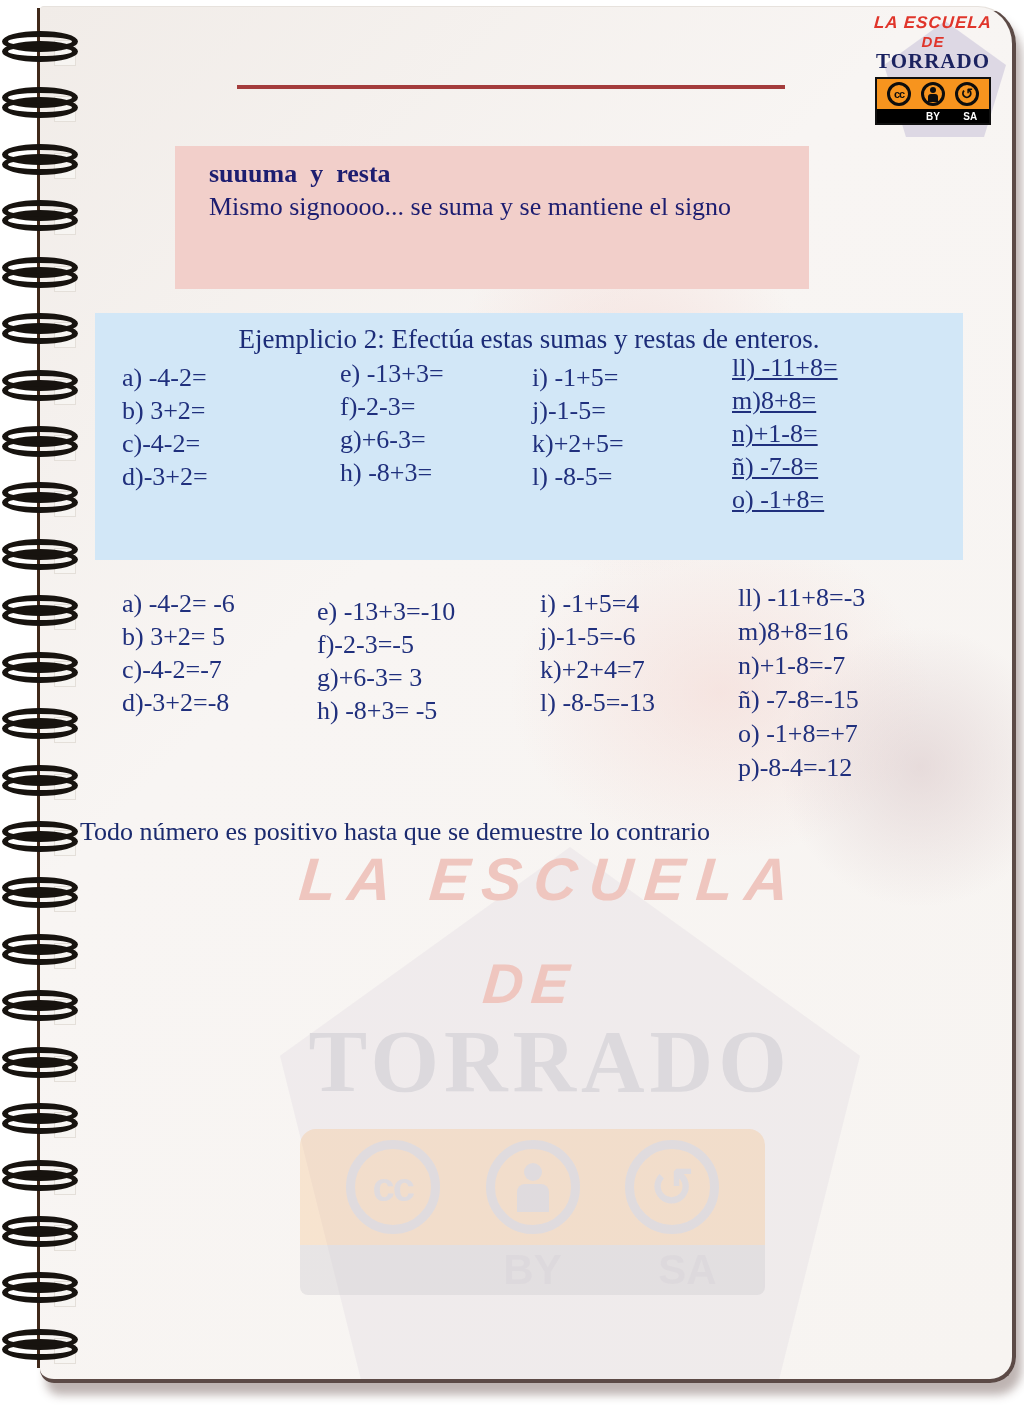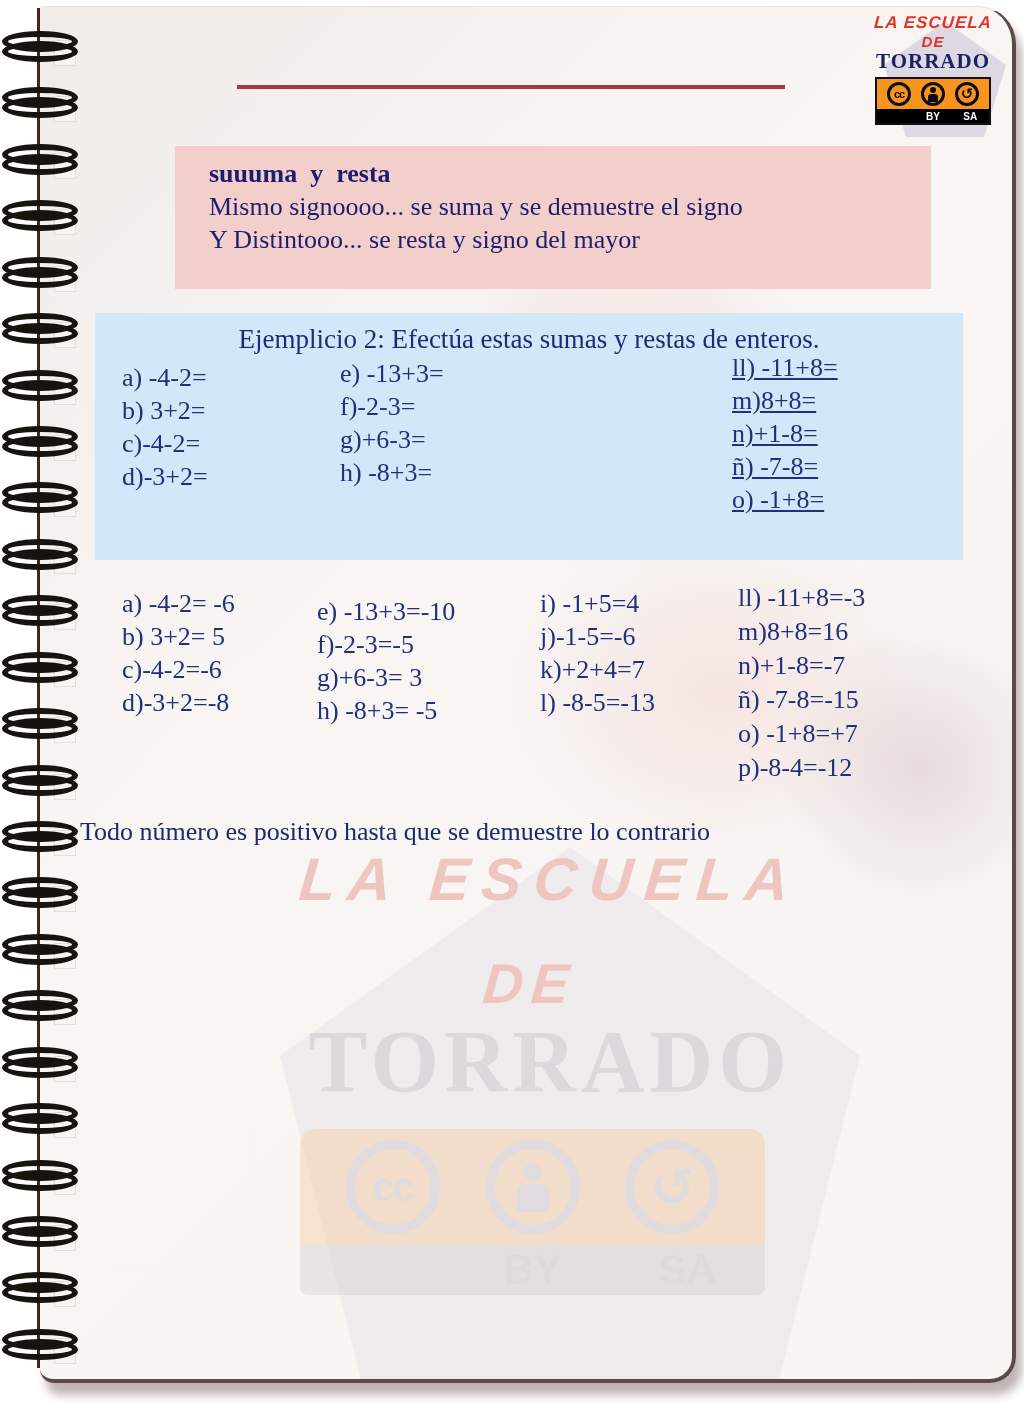--- a/index.html
+++ b/index.html
@@ -54,21 +54,21 @@
   .bcirc.by::before{content:"";width:6px;height:6px;border-radius:50%;background:#0d0d0d;margin-bottom:1px;}
   .bcirc.by::after{content:"";width:10px;height:8px;background:#0d0d0d;border-radius:3px 3px 0 0;}
   .bcirc.sa{font:bold 15px "DejaVu Sans", sans-serif;}
   .badge-bottom{display:flex;background:#000;color:#fff;height:14px;align-items:center;}
   .badge-bottom span{flex:1;text-align:center;font:bold 10px "Liberation Sans", sans-serif;}
 
   
   .name-line{position:absolute;left:197px;top:78px;width:548px;height:4px;background:#a43c3c;z-index:2;}
 
   
-  .pinkbox{position:absolute;left:135px;top:139px;width:756px;height:143px;background:#f2cfca;
+  .pinkbox{position:absolute;left:135px;top:139px;width:634px;height:143px;background:#f2cfca;
         z-index:2;box-sizing:border-box;padding:11px 12px 0 34px;color:#1d1d70;}
   .rules-title{font:bold 26px "Liberation Serif", serif;white-space:pre;line-height:33px;}
   .rules-line{font:26px "Liberation Serif", serif;line-height:33px;}
 
   
   .bluebox{position:absolute;left:55px;top:306px;width:868px;height:247px;background:#d2e7f7;z-index:1;}
   .ex-title{position:absolute;left:55px;top:317px;width:868px;text-align:center;z-index:2;
         font:27px "Liberation Serif", serif;color:#1c2c78;}
 
   .col{position:absolute;z-index:2;color:#20307d;font:26px "Liberation Serif", serif;}
@@ -153,51 +153,56 @@
         <span>BY</span>
         <span>SA</span>
       </div>
     </div>
   </div>
 
   <div class="name-line"></div>
 
   <div class="pinkbox">
     <div class="rules-title">suuuma  y  resta</div>
-    <div class="rules-line">Mismo signoooo... se suma y se demuestre el signo</div>
-    <div class="rules-line">Y Distintooo... se resta y signo del mayor</div>
+    <div class="rules-line">Mismo signoooo... se suma y se mantiene el signo</div>
   </div>
 
   <div class="bluebox"></div>
   <div class="ex-title">Ejemplicio 2: Efectúa estas sumas y restas de enteros.</div>
 
   <div class="col ex-c1">
     <div>a) -4-2=</div>
     <div>b) 3+2=</div>
     <div>c)-4-2=</div>
     <div>d)-3+2=</div>
   </div>
   <div class="col ex-c2">
     <div>e) -13+3=</div>
     <div>f)-2-3=</div>
     <div>g)+6-3=</div>
     <div>h) -8+3=</div>
+  </div>
+  <div class="col ex-c3">
+    <div>i) -1+5=</div>
+    <div>j)-1-5=</div>
+    <div>k)+2+5=</div>
+    <div>l) -8-5=</div>
   </div>
   <div class="col ex-c4">
     <div>ll) -11+8=</div>
     <div>m)8+8=</div>
     <div>n)+1-8=</div>
     <div>ñ) -7-8=</div>
     <div>o) -1+8=</div>
   </div>
 
   <div class="col an-c1">
     <div>a) -4-2= -6</div>
     <div>b) 3+2= 5</div>
-    <div>c)-4-2=-6</div>
+    <div>c)-4-2=-7</div>
     <div>d)-3+2=-8</div>
   </div>
   <div class="col an-c2">
     <div>e) -13+3=-10</div>
     <div>f)-2-3=-5</div>
     <div>g)+6-3= 3</div>
     <div>h) -8+3= -5</div>
   </div>
   <div class="col an-c3">
     <div>i) -1+5=4</div>

